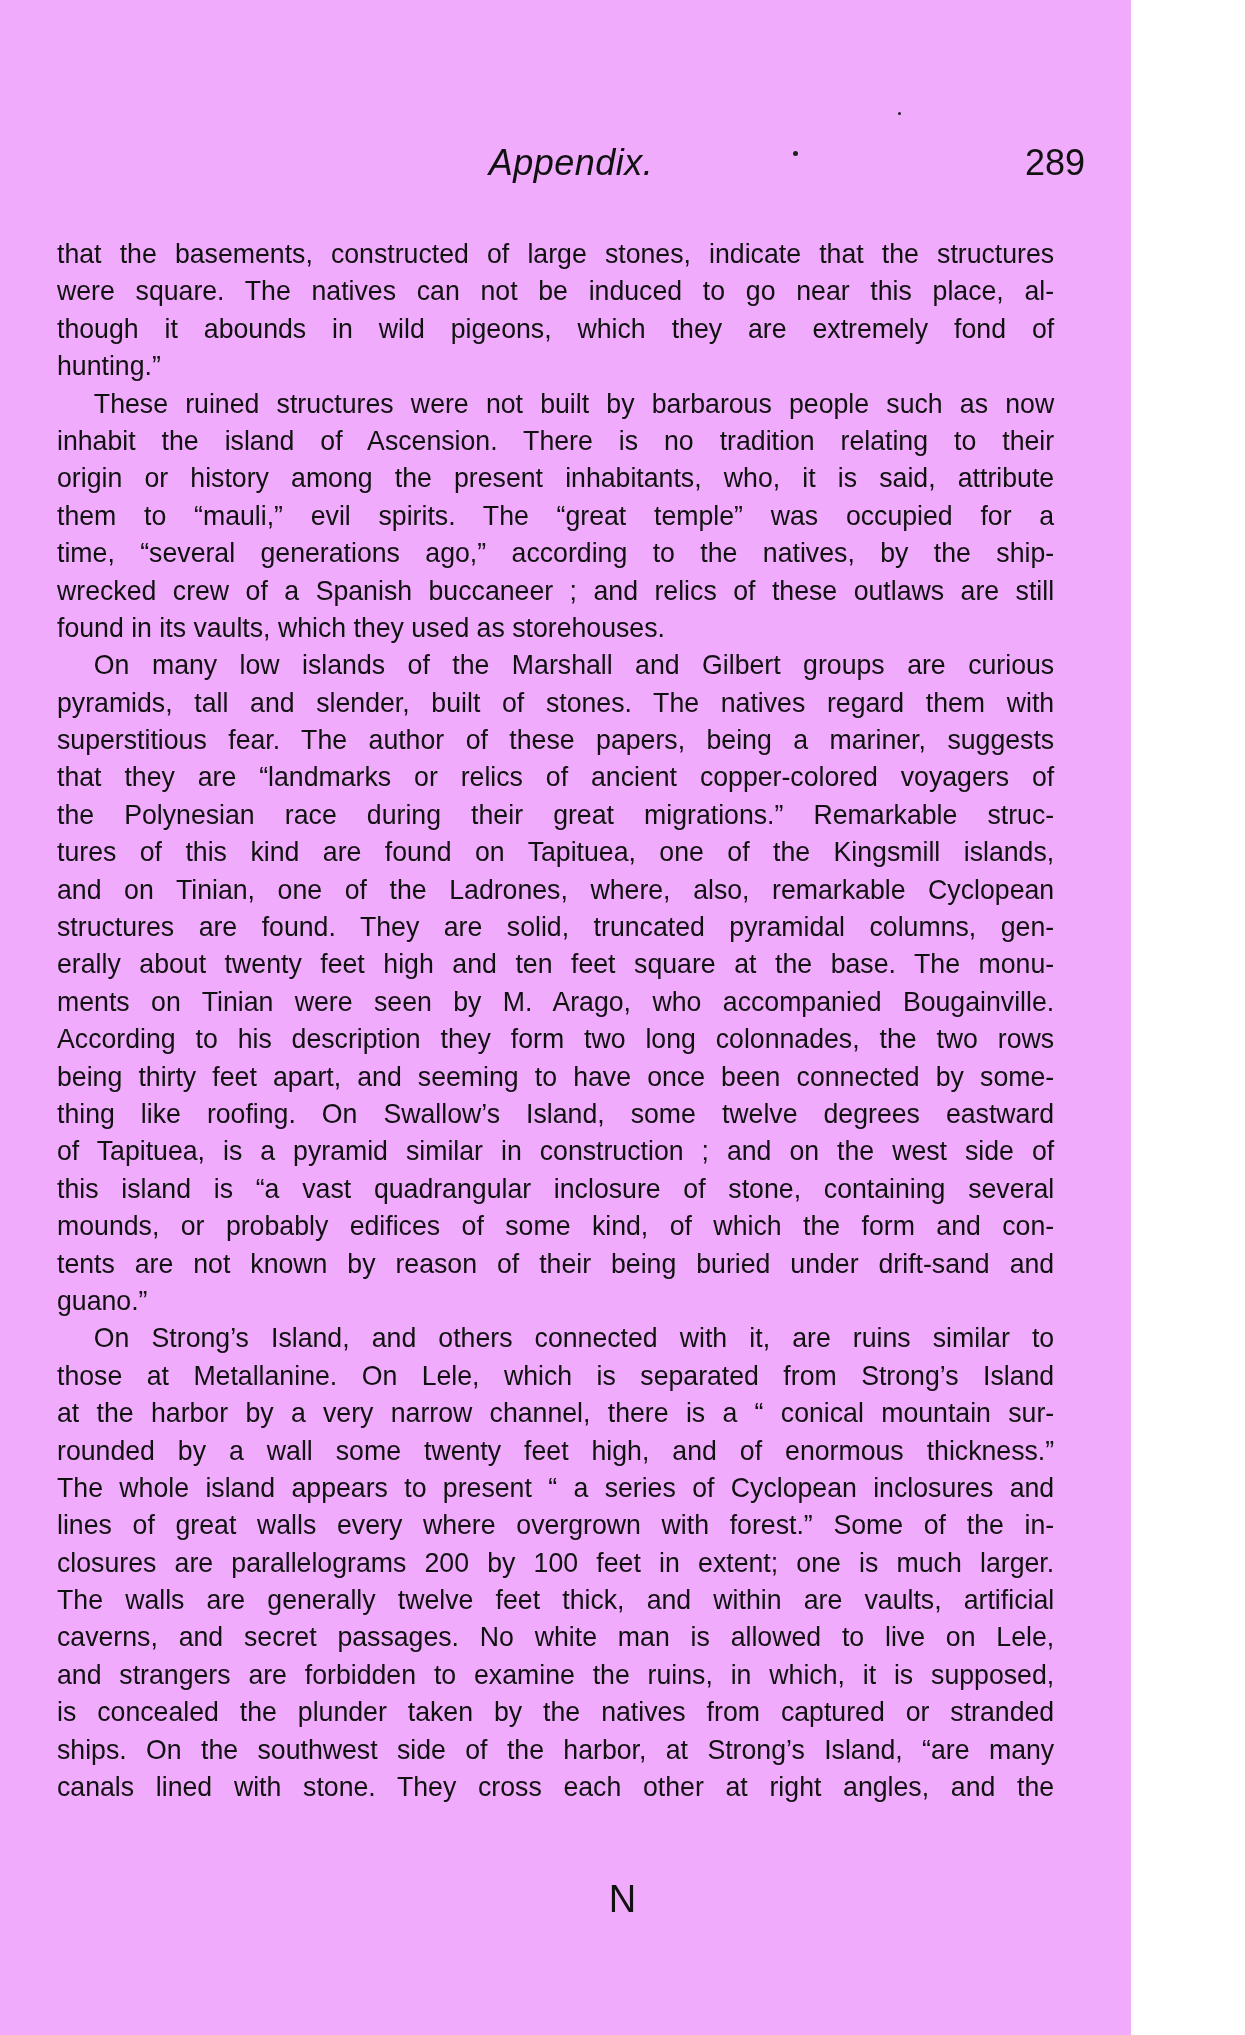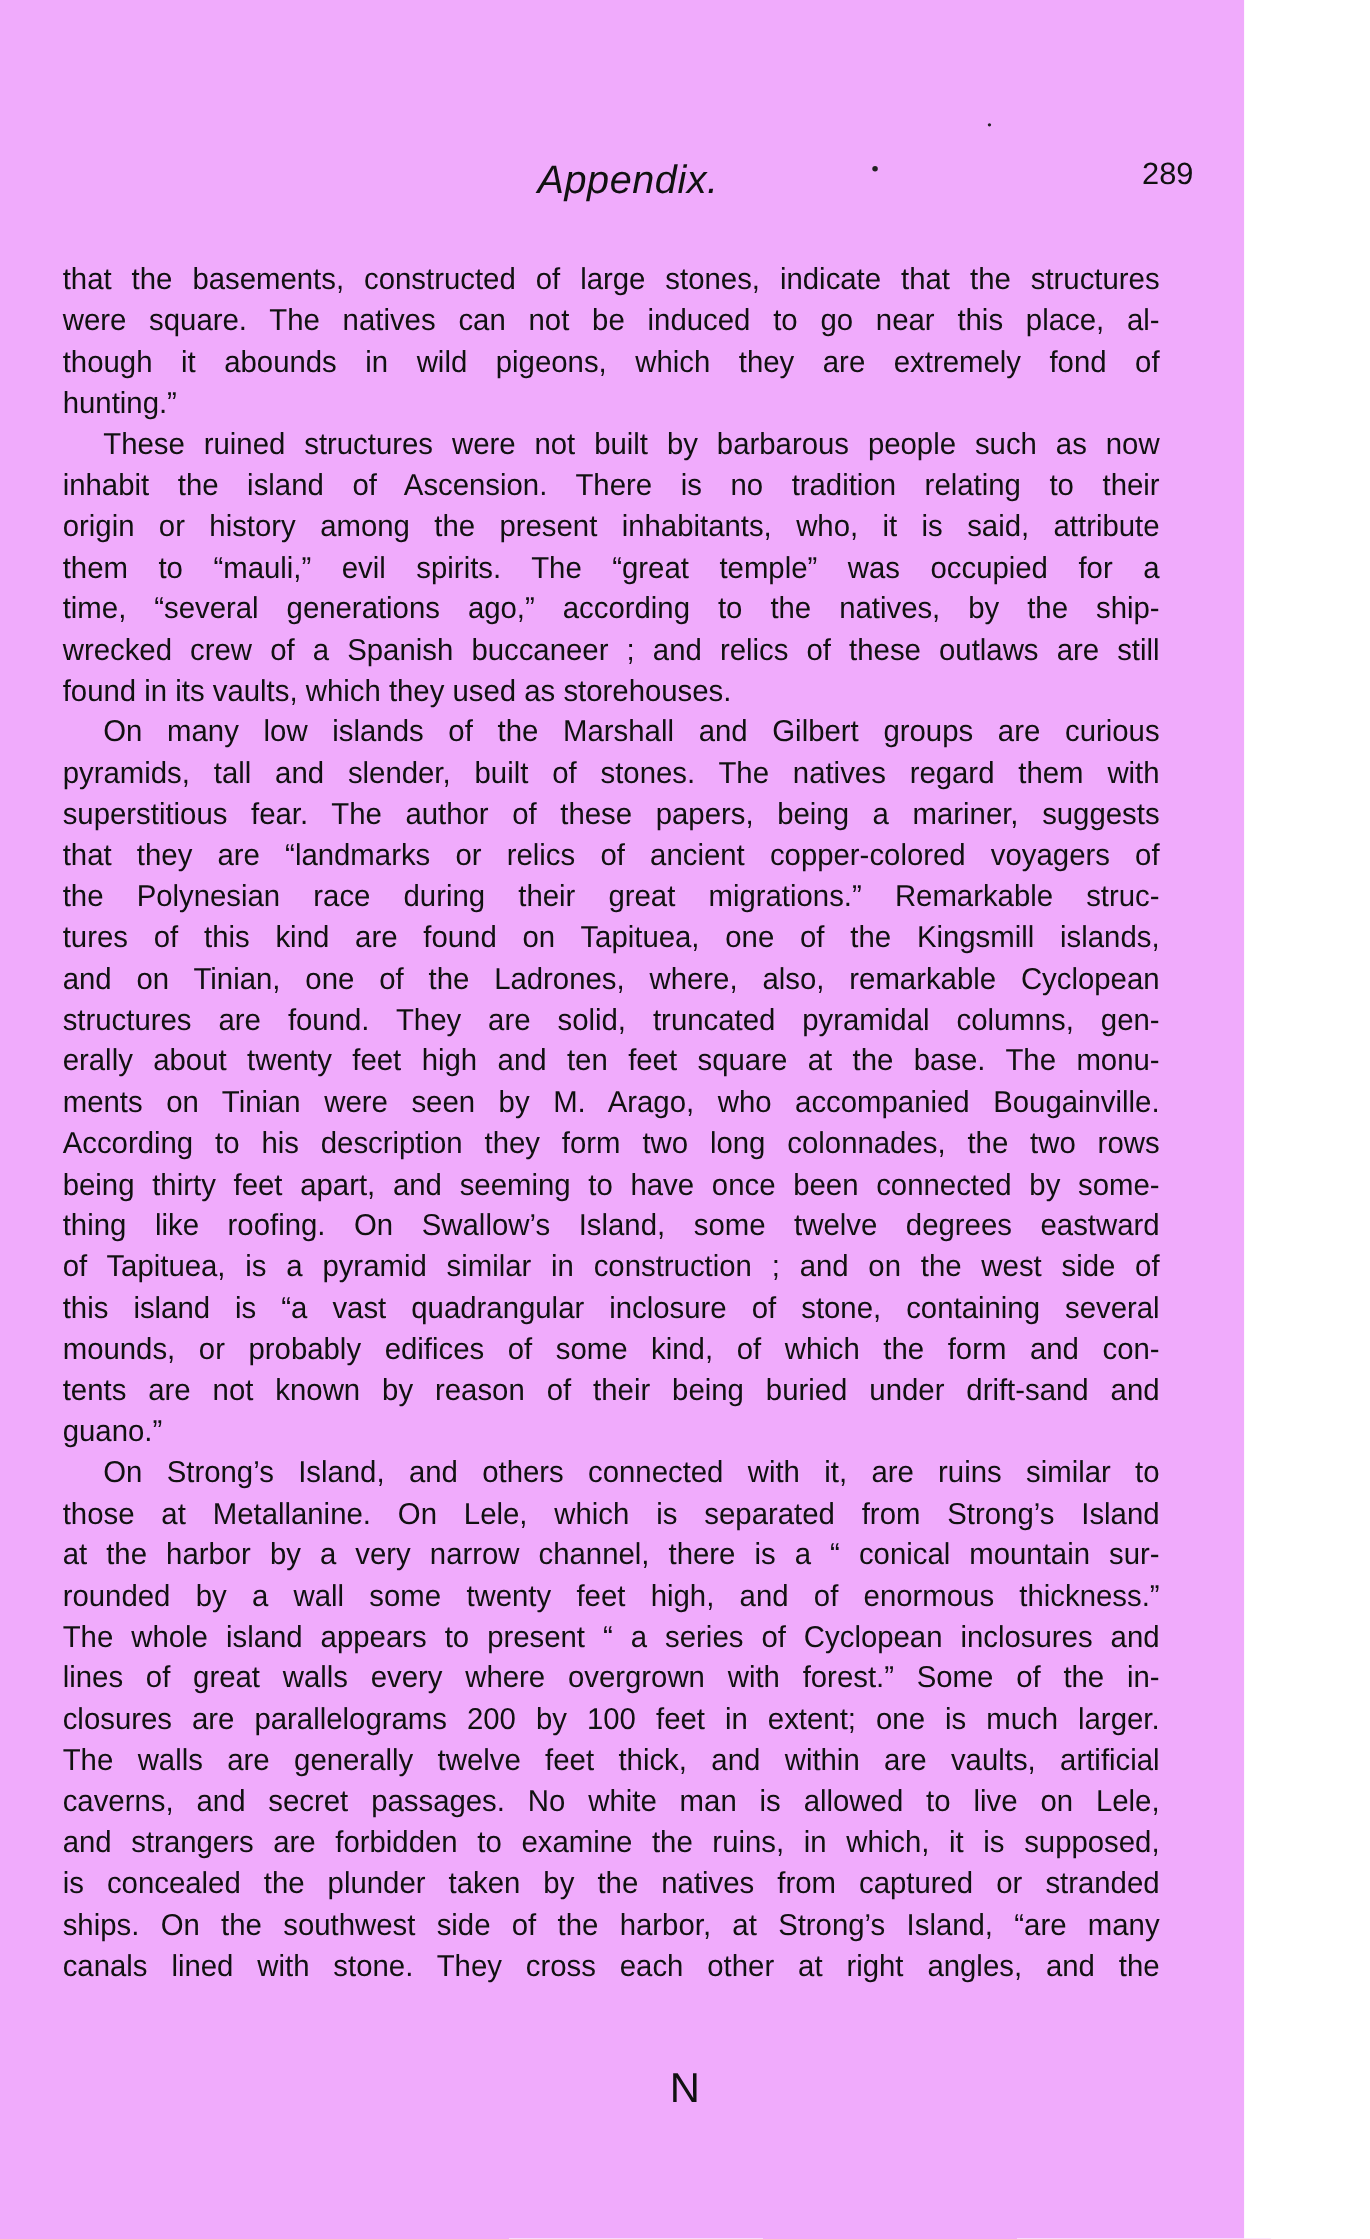--- a/index.html
+++ b/index.html
@@ -9,21 +9,21 @@
       background: #f0abfc; color: #111111;
       font-family: Liberation Sans, sans-serif;
     }
     .speck { position: absolute; background: #222; border-radius: 50%; }
     .header { position: absolute; top: 142px; left: 57px; width: 1028px; height: 50px; }
     .running-head {
       position: absolute; left: 0; right: 0; top: 0; text-align: center;
       font-style: italic; font-size: 36px; letter-spacing: 0.5px;
     }
     .page-number {
-      position: absolute; right: 0; top: 0; font-size: 28px;
+      position: absolute; right: 0; top: 0; font-size: 36px;
     }
     .body-text {
       position: absolute; top: 235px; left: 57px; width: 1028px;
       font-size: 27.5px; line-height: 37.4px;
       transform: scaleX(0.97); transform-origin: left top;
     }
     .line { display: block; white-space: nowrap; text-align: justify; text-align-last: justify; height: 37.4px; }
     .line.last { text-align-last: left; }
     .line.indent { padding-left: 38px; }
     .signature {

